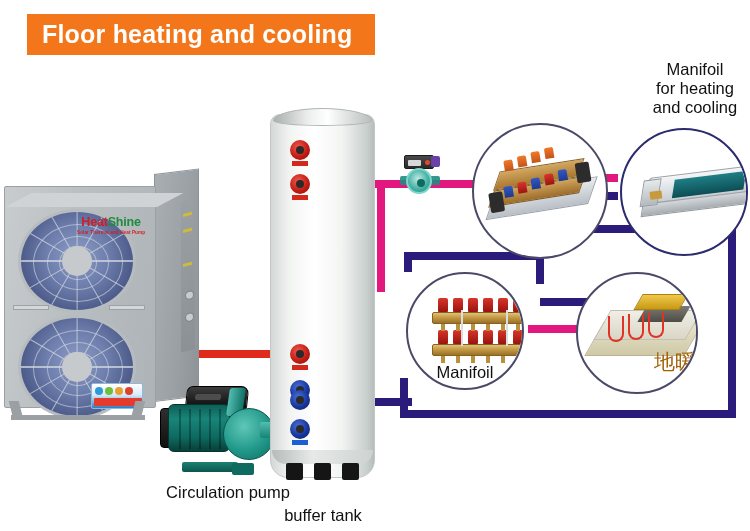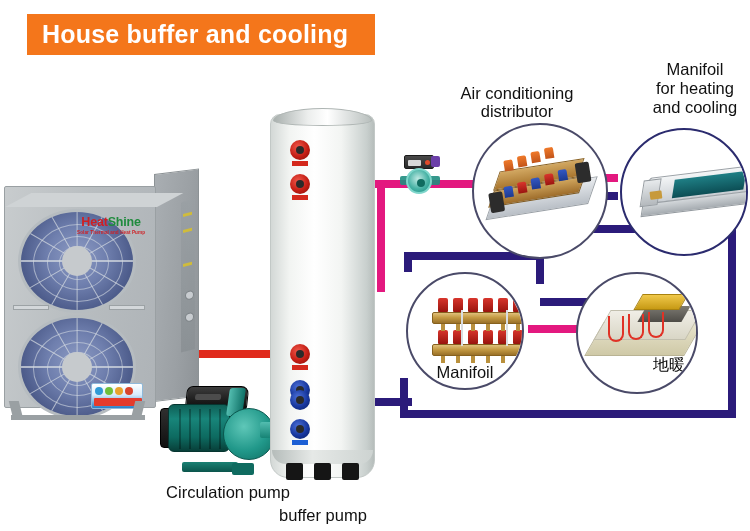--- a/index.html
+++ b/index.html
@@ -182,21 +182,21 @@
     position:absolute; left:14px; bottom:0px; width:56px; height:10px;
     background: linear-gradient(180deg,#1b8174,#0b554c); border-radius:2px;
   }
   .cpump-lg .foot2 { position:absolute; left:64px; bottom:-3px; width:22px; height:12px; background:#0f6b60; border-radius:2px; }
 
   
   .circ { position:absolute; border-radius:50%; background:#fff; overflow:hidden; }
   .circ.gray { border:2px solid #4a4a68; }
   .circ.navyb{ border:2px solid #2b2b6e; }
   .circ .cap-cn {
-    position:absolute; right:11px; bottom:16px; font-size:16px; color:#000000;
+    position:absolute; right:0; bottom:16px; font-size:21px; color:#a16207;
     font-family:"DejaVu Sans", sans-serif;
   }
   .circ .cap-in {
     position:absolute; left:0; right:0; bottom:6px; text-align:center;
     font-size:16.5px; color:#111;
   }
 
   
   .acd { position:absolute; left:14px; top:26px; width:108px; height:74px; transform: rotate(-9deg); }
   .acd .tray { position:absolute; left:0; top:34px; width:104px; height:26px; background:linear-gradient(180deg,#e9ecef,#b9bfc6); transform: skewX(-28deg); border:1px solid #9aa0a6;}
@@ -228,21 +228,21 @@
   .flh .gold { position:absolute; left:44px; top:0px; width:46px; height:16px; background:linear-gradient(180deg,#f0c84a,#c79a15); transform: skewX(-30deg); border:1px solid #a9820f;}
   .flh .dark { position:absolute; left:48px; top:12px; width:44px; height:16px; background:linear-gradient(180deg,#7d7a72,#4e4c47); transform: skewX(-30deg);}
   .flh .loop { position:absolute; border:2.5px solid #e03226; border-bottom-left-radius:9px; border-bottom-right-radius:9px; border-top:none; }
 </style>
 </head>
 <body>
 
 <div id="stage">
 
   <div class="title-banner">
-    <span class="t">House buffer and cooling</span>
+    <span class="t">Floor heating and cooling</span>
   </div>
 
   <div class="pipe h red" style="left:186px; top:350px; width:120px;"></div>
 
   <div class="pipe v blue" style="left:186px; top:389px; height:6px;"></div>
   <div class="pipe h blue" style="left:186px; top:389px; width:53px;"></div>
   <div class="pipe v blue" style="left:231px; top:389px; height:28px;"></div>
 
   <div class="pipe h blue" style="left:255px; top:429px; width:60px;"></div>
 
@@ -364,34 +364,32 @@
 
     <div class="port red" style="left:20px; top:238px;"></div>
     <div class="porttag r" style="left:22px; top:259px;"></div>
 
     <div class="port navyp" style="left:20px; top:274px;"></div>
     <div class="porttag b" style="left:22px; top:295px;"></div>
     <div class="port navyp" style="left:20px; top:284px;"></div>
     <div class="port navyp" style="left:20px; top:313px;"></div>
     <div class="porttag b" style="left:22px; top:334px;"></div>
   </div>
-  <div class="lbl" style="left:248px; top:506px; width:150px;">buffer pump</div>
+  <div class="lbl" style="left:248px; top:506px; width:150px;">buffer tank</div>
 
   <div class="cpump-sm">
     <div class="neck"></div>
     <div class="head">
         <i></i>
         <u></u>
       </div>
     <div class="plug"></div>
     <div class="body"></div>
   </div>
 
-  <div class="lbl" style="left:444px; top:84px; width:146px; line-height:18px;">Air conditioning
-distributor</div>
   <div class="circ gray" style="left:472px; top:123px; width:136px; height:136px;">
     <div class="acd">
       <div class="tray"></div>
       <div class="bar1"></div>
       <div class="bar2"></div>
       <div class="vr" style="left:20px; top:4px; background:linear-gradient(180deg,#f07a2a,#c2541a);"></div>
       <div class="vr" style="left:34px; top:2px; background:linear-gradient(180deg,#f07a2a,#c2541a);"></div>
       <div class="vr" style="left:48px; top:0px; background:linear-gradient(180deg,#f07a2a,#c2541a);"></div>
       <div class="vr" style="left:62px; top:-2px; background:linear-gradient(180deg,#f07a2a,#c2541a);"></div>
       <div class="vr" style="left:16px; top:30px; background:linear-gradient(180deg,#3358c4,#1d3a90);"></div>

